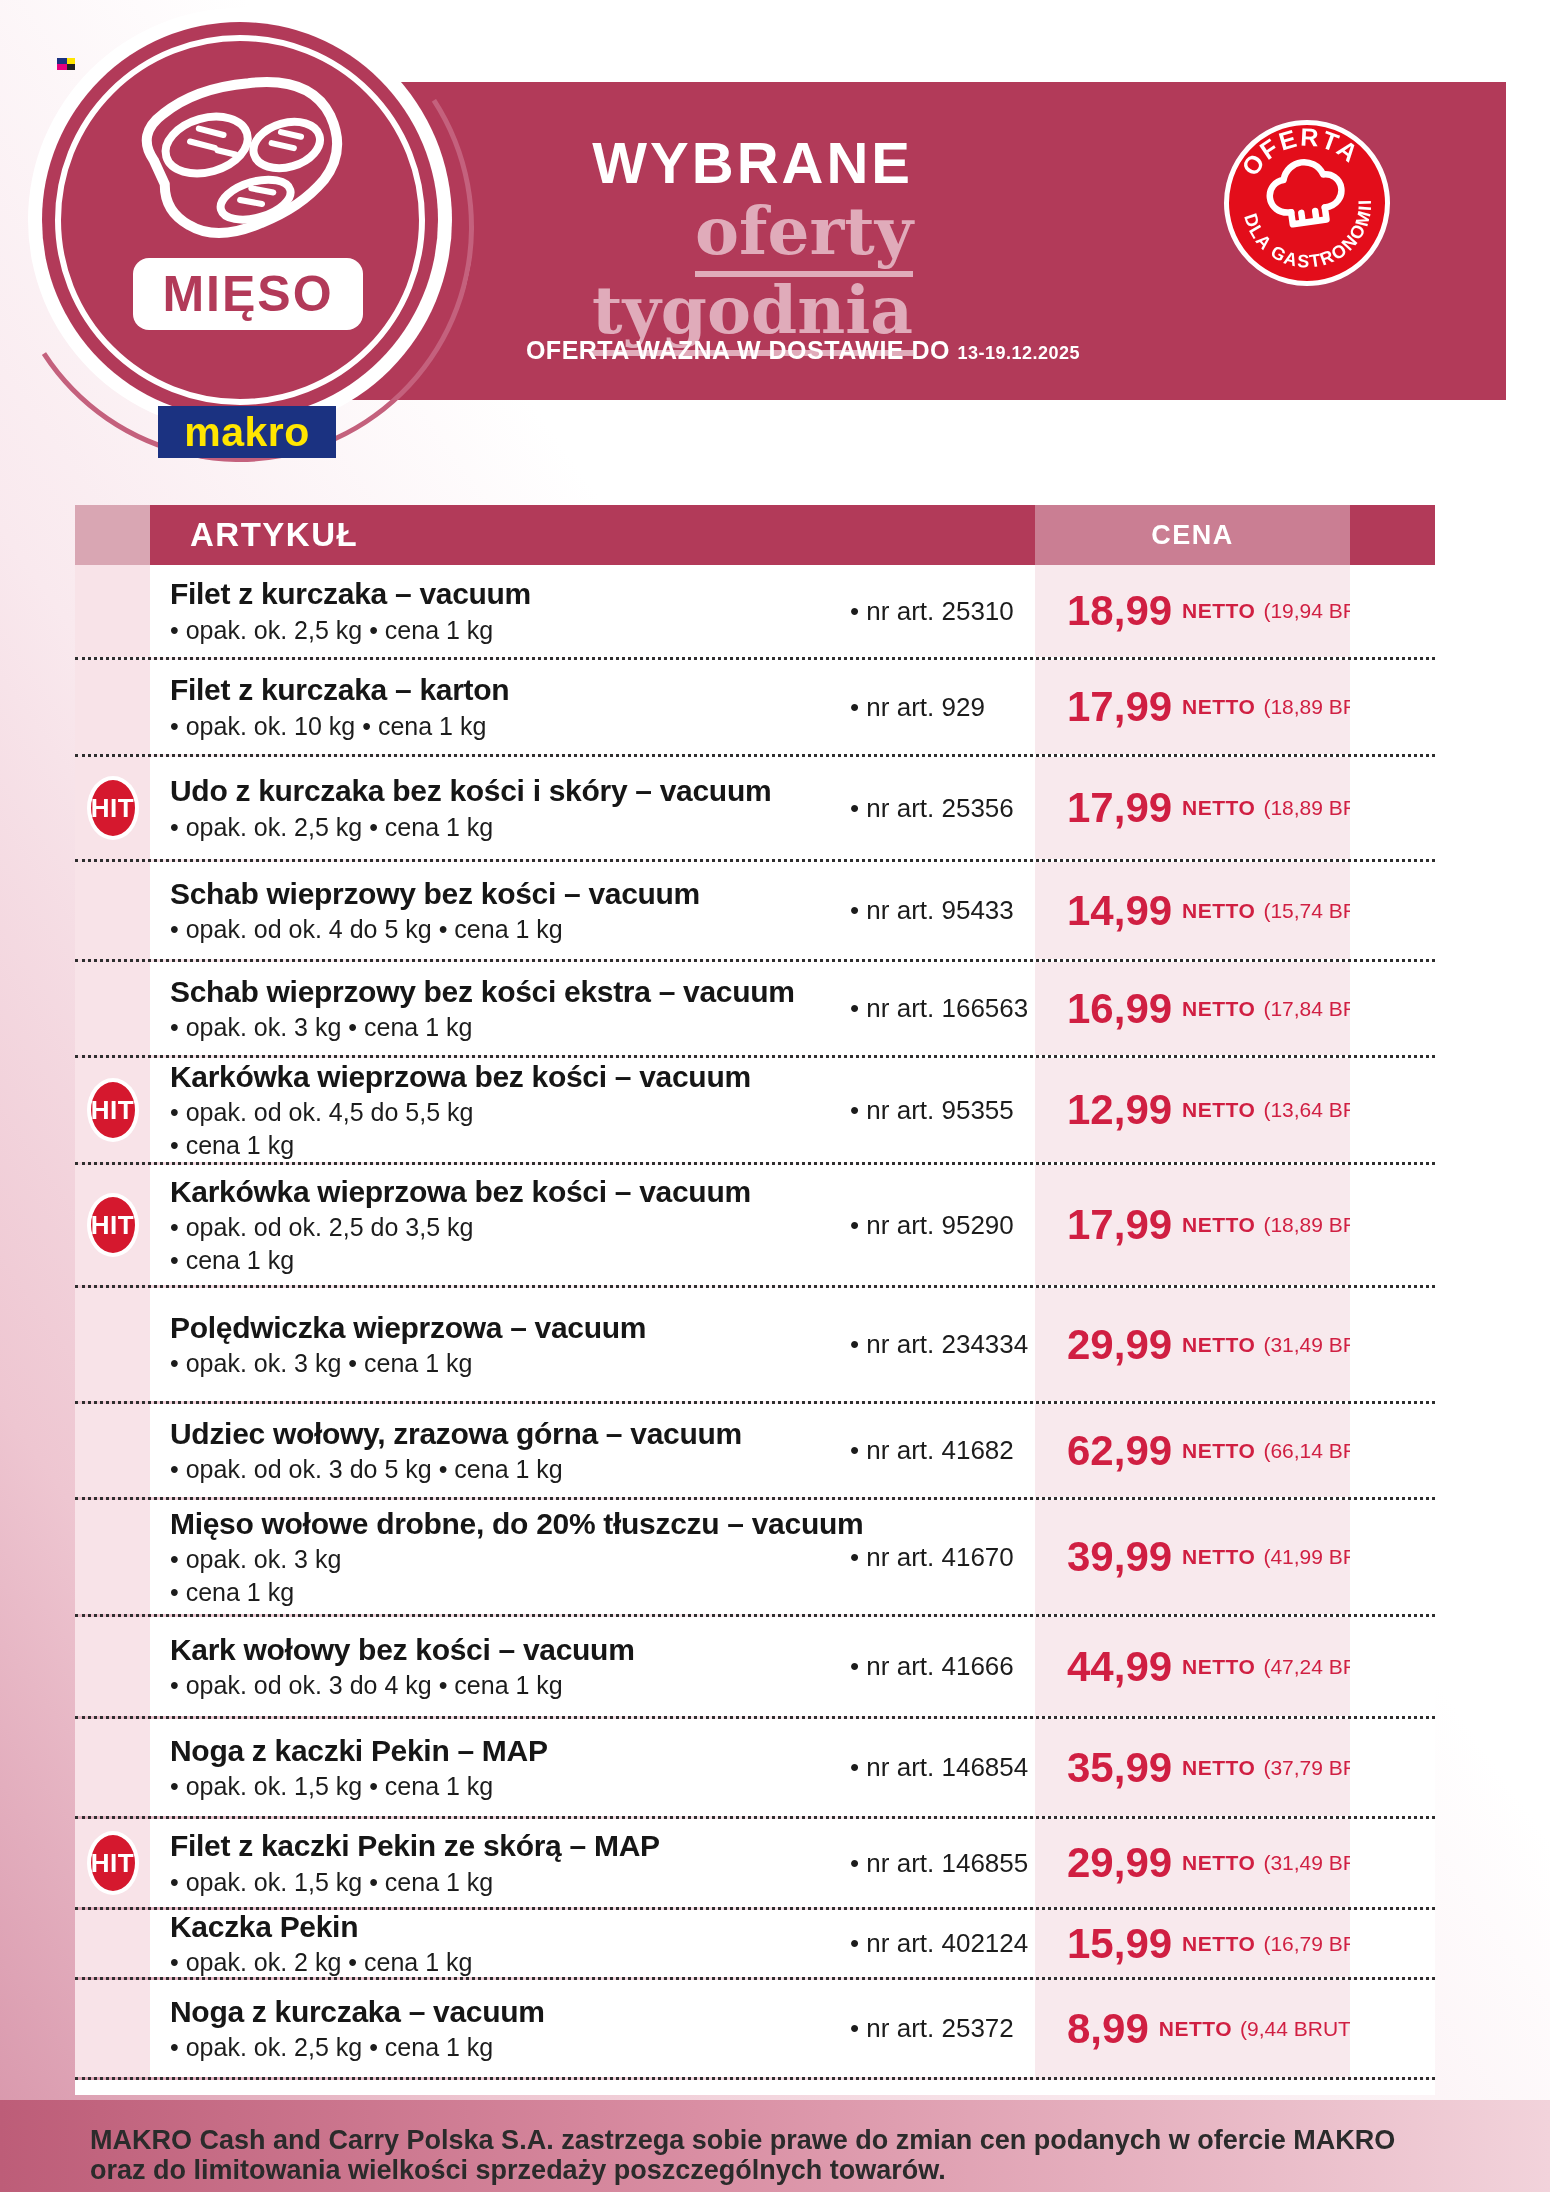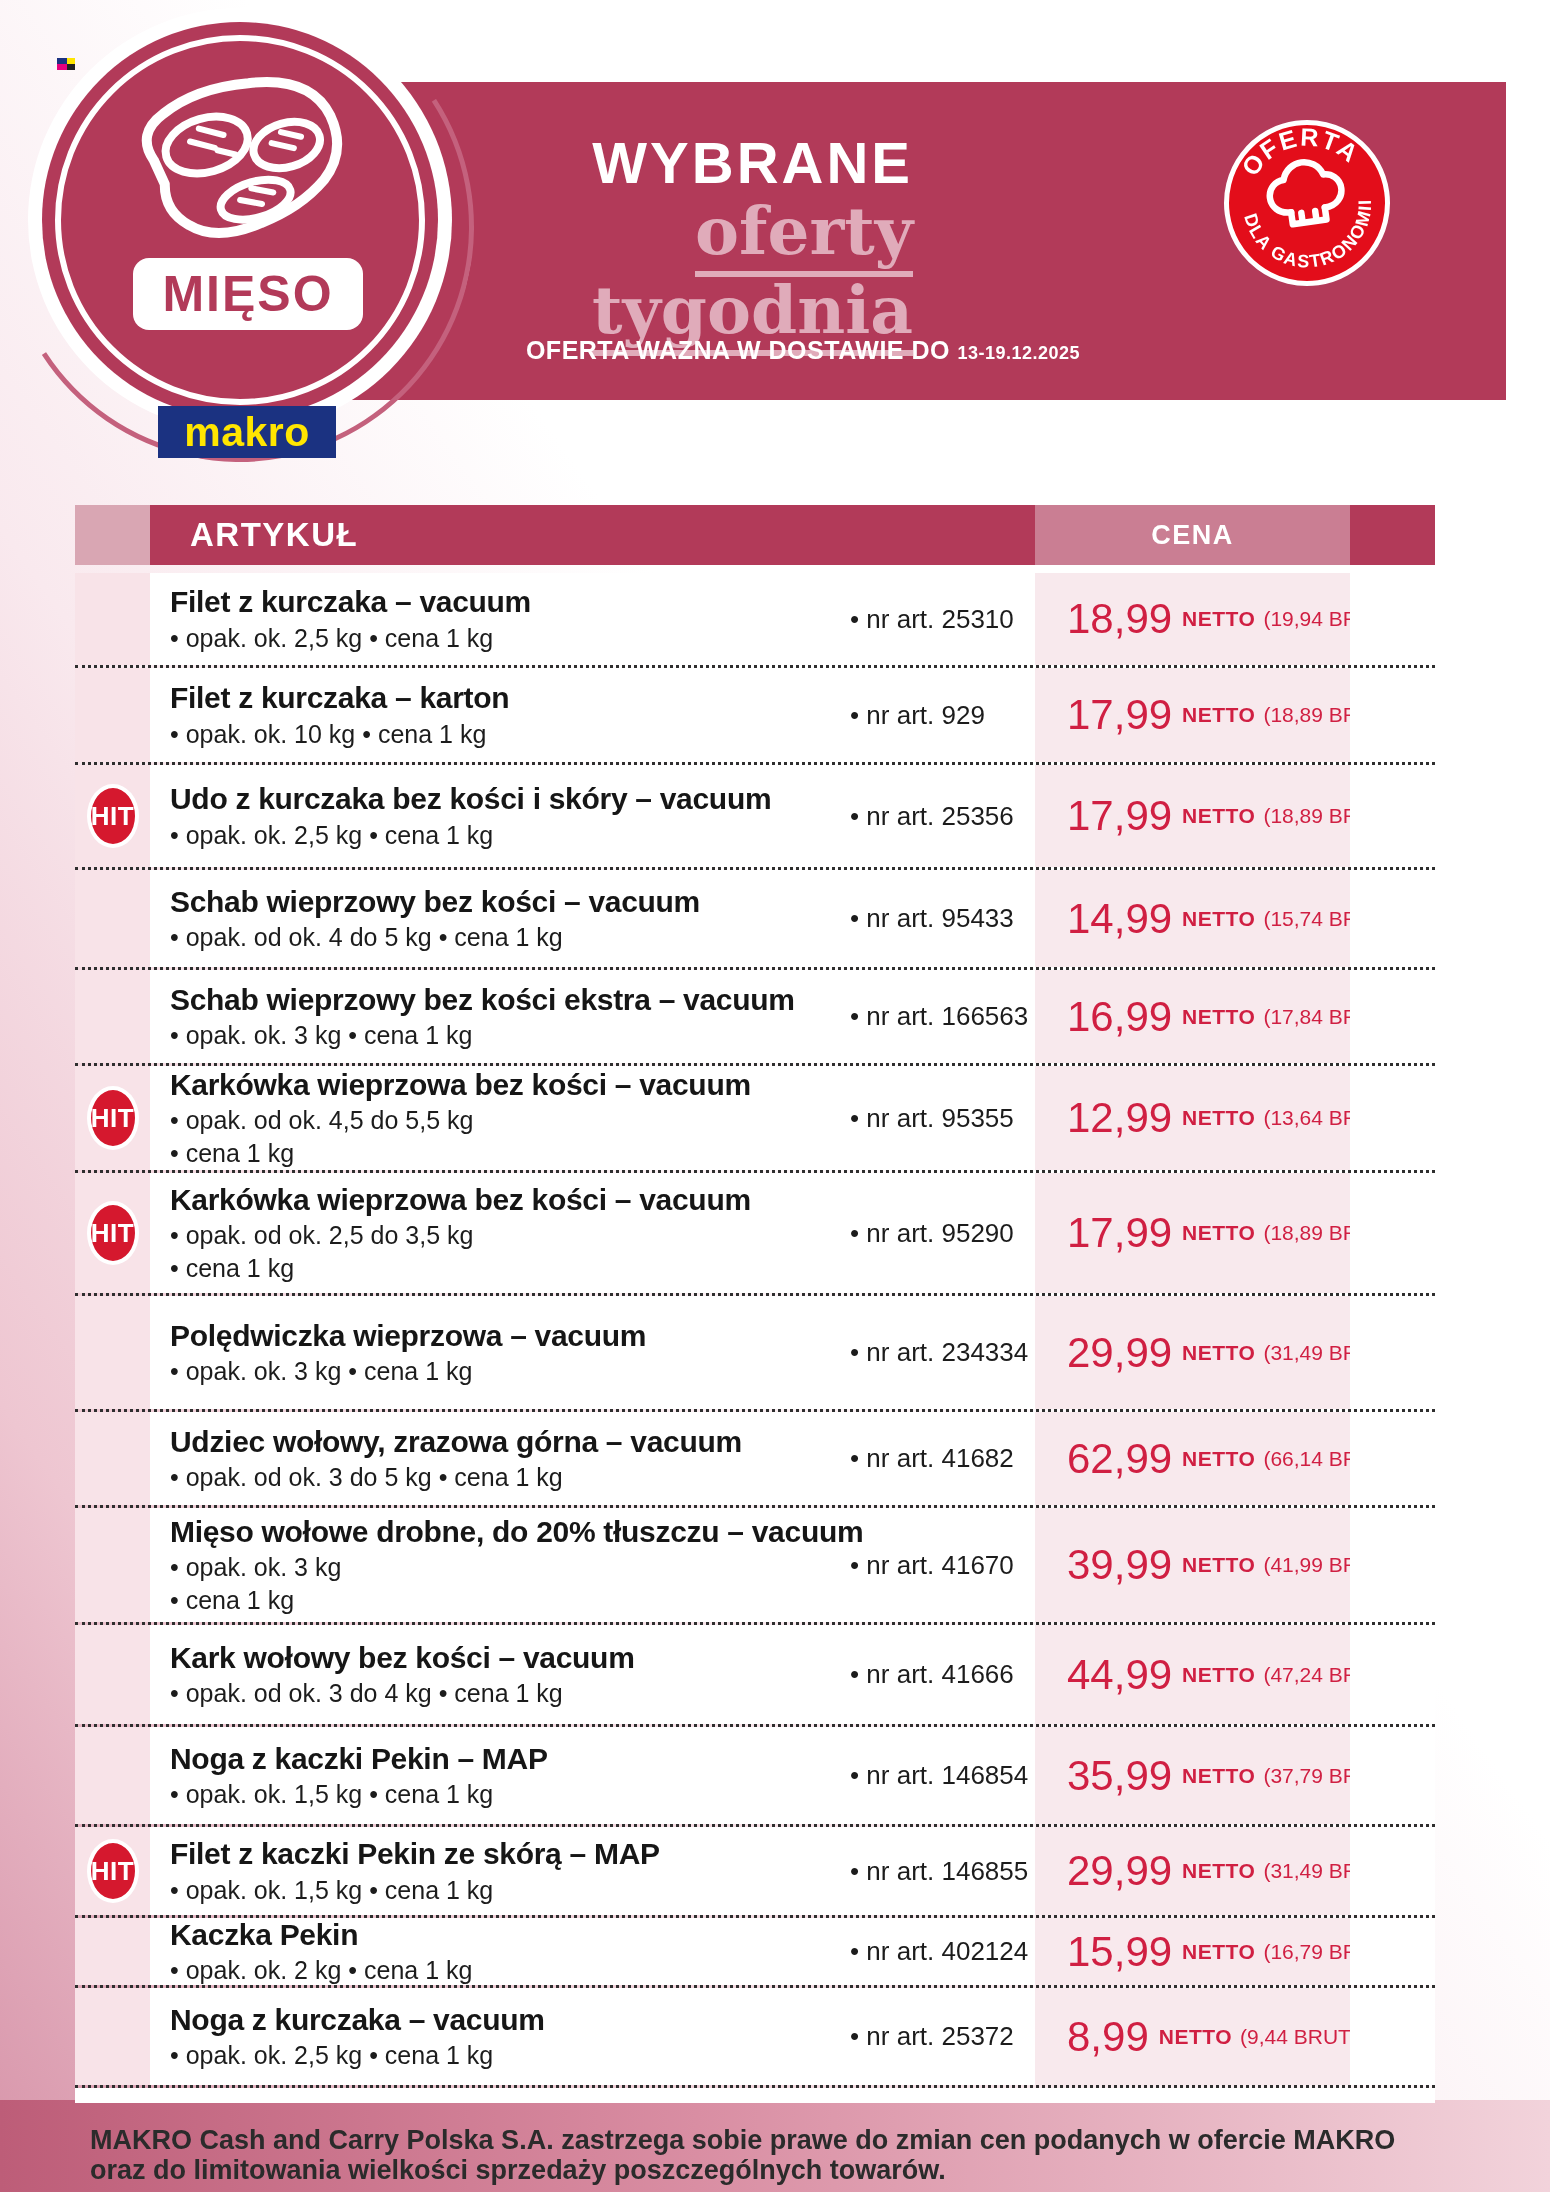--- a/index.html
+++ b/index.html
@@ -48,21 +48,21 @@
   .h-right{width:85px;background:#b23a59;}
   .trow{display:flex;border-bottom:3px dotted #2e2e2e;box-sizing:border-box;}
   .c-strip{width:75px;background:#f8e3e8;display:flex;align-items:center;justify-content:center;}
   .c-article{width:885px;background:#ffffff;display:flex;align-items:center;box-sizing:border-box;padding-left:20px;}
   .c-article-main{flex:1;min-width:0;}
   .c-artno{width:185px;font-size:26px;color:#1c1c1c;white-space:nowrap;}
   .c-price{width:315px;background:#f8e9ed;display:flex;align-items:center;box-sizing:border-box;padding-left:32px;white-space:nowrap;}
   .c-right{width:85px;background:#ffffff;}
   .pname{font-size:30px;font-weight:bold;color:#161616;white-space:nowrap;letter-spacing:-0.3px;line-height:1.15;}
   .detail-line{font-size:25px;color:#1c1c1c;margin-top:4px;white-space:nowrap;}
-  .price-num{font-size:42px;font-weight:400;color:#d01f42;}
+  .price-num{font-size:42px;font-weight:700;color:#d01f42;}
   .netto{font-size:21px;font-weight:bold;color:#d01f42;margin-left:10px;letter-spacing:0.5px;}
   .brutto{font-size:21px;color:#d01f42;margin-left:8px;}
   .hit{width:52px;height:64px;border-radius:50%;background:#d5182e;border:4px solid #fff;box-sizing:border-box;
     color:#fff;font-weight:800;font-size:26px;display:flex;align-items:center;justify-content:center;letter-spacing:0.5px;}
   .table-foot{height:15px;background:#ffffff;}
   
   .footer-band{position:absolute;left:0;top:2100px;width:1550px;height:92px;
     background:linear-gradient(to right,#bd5d78 0%,#d98ea3 45%,#f2d3db 100%);}
   .footer-text{padding:25px 0 0 90px;font-size:27px;font-weight:bold;color:#2b2b2b;line-height:30px;}
 </style>
@@ -130,21 +130,21 @@
   <div class="makro">makro</div>
 
   <div class="pricetable">
     <div class="thead">
       <div class="h-strip"></div>
       <div class="h-article">ARTYKUŁ</div>
       <div class="h-price">CENA</div>
       <div class="h-right"></div>
     </div>
     <div>
-        <div class="trow" style="height: 95px; margin-top: 8px;">
+        <div class="trow" style="height: 95px;">
     <div class="c-strip">
       
     </div>
     <div class="c-article">
       <div class="c-article-main">
         <div class="pname">Filet z kurczaka – vacuum</div>
         <div>
                 <div class="detail-line">• opak. ok. 2,5 kg • cena 1 kg</div>
               </div>
       </div>

